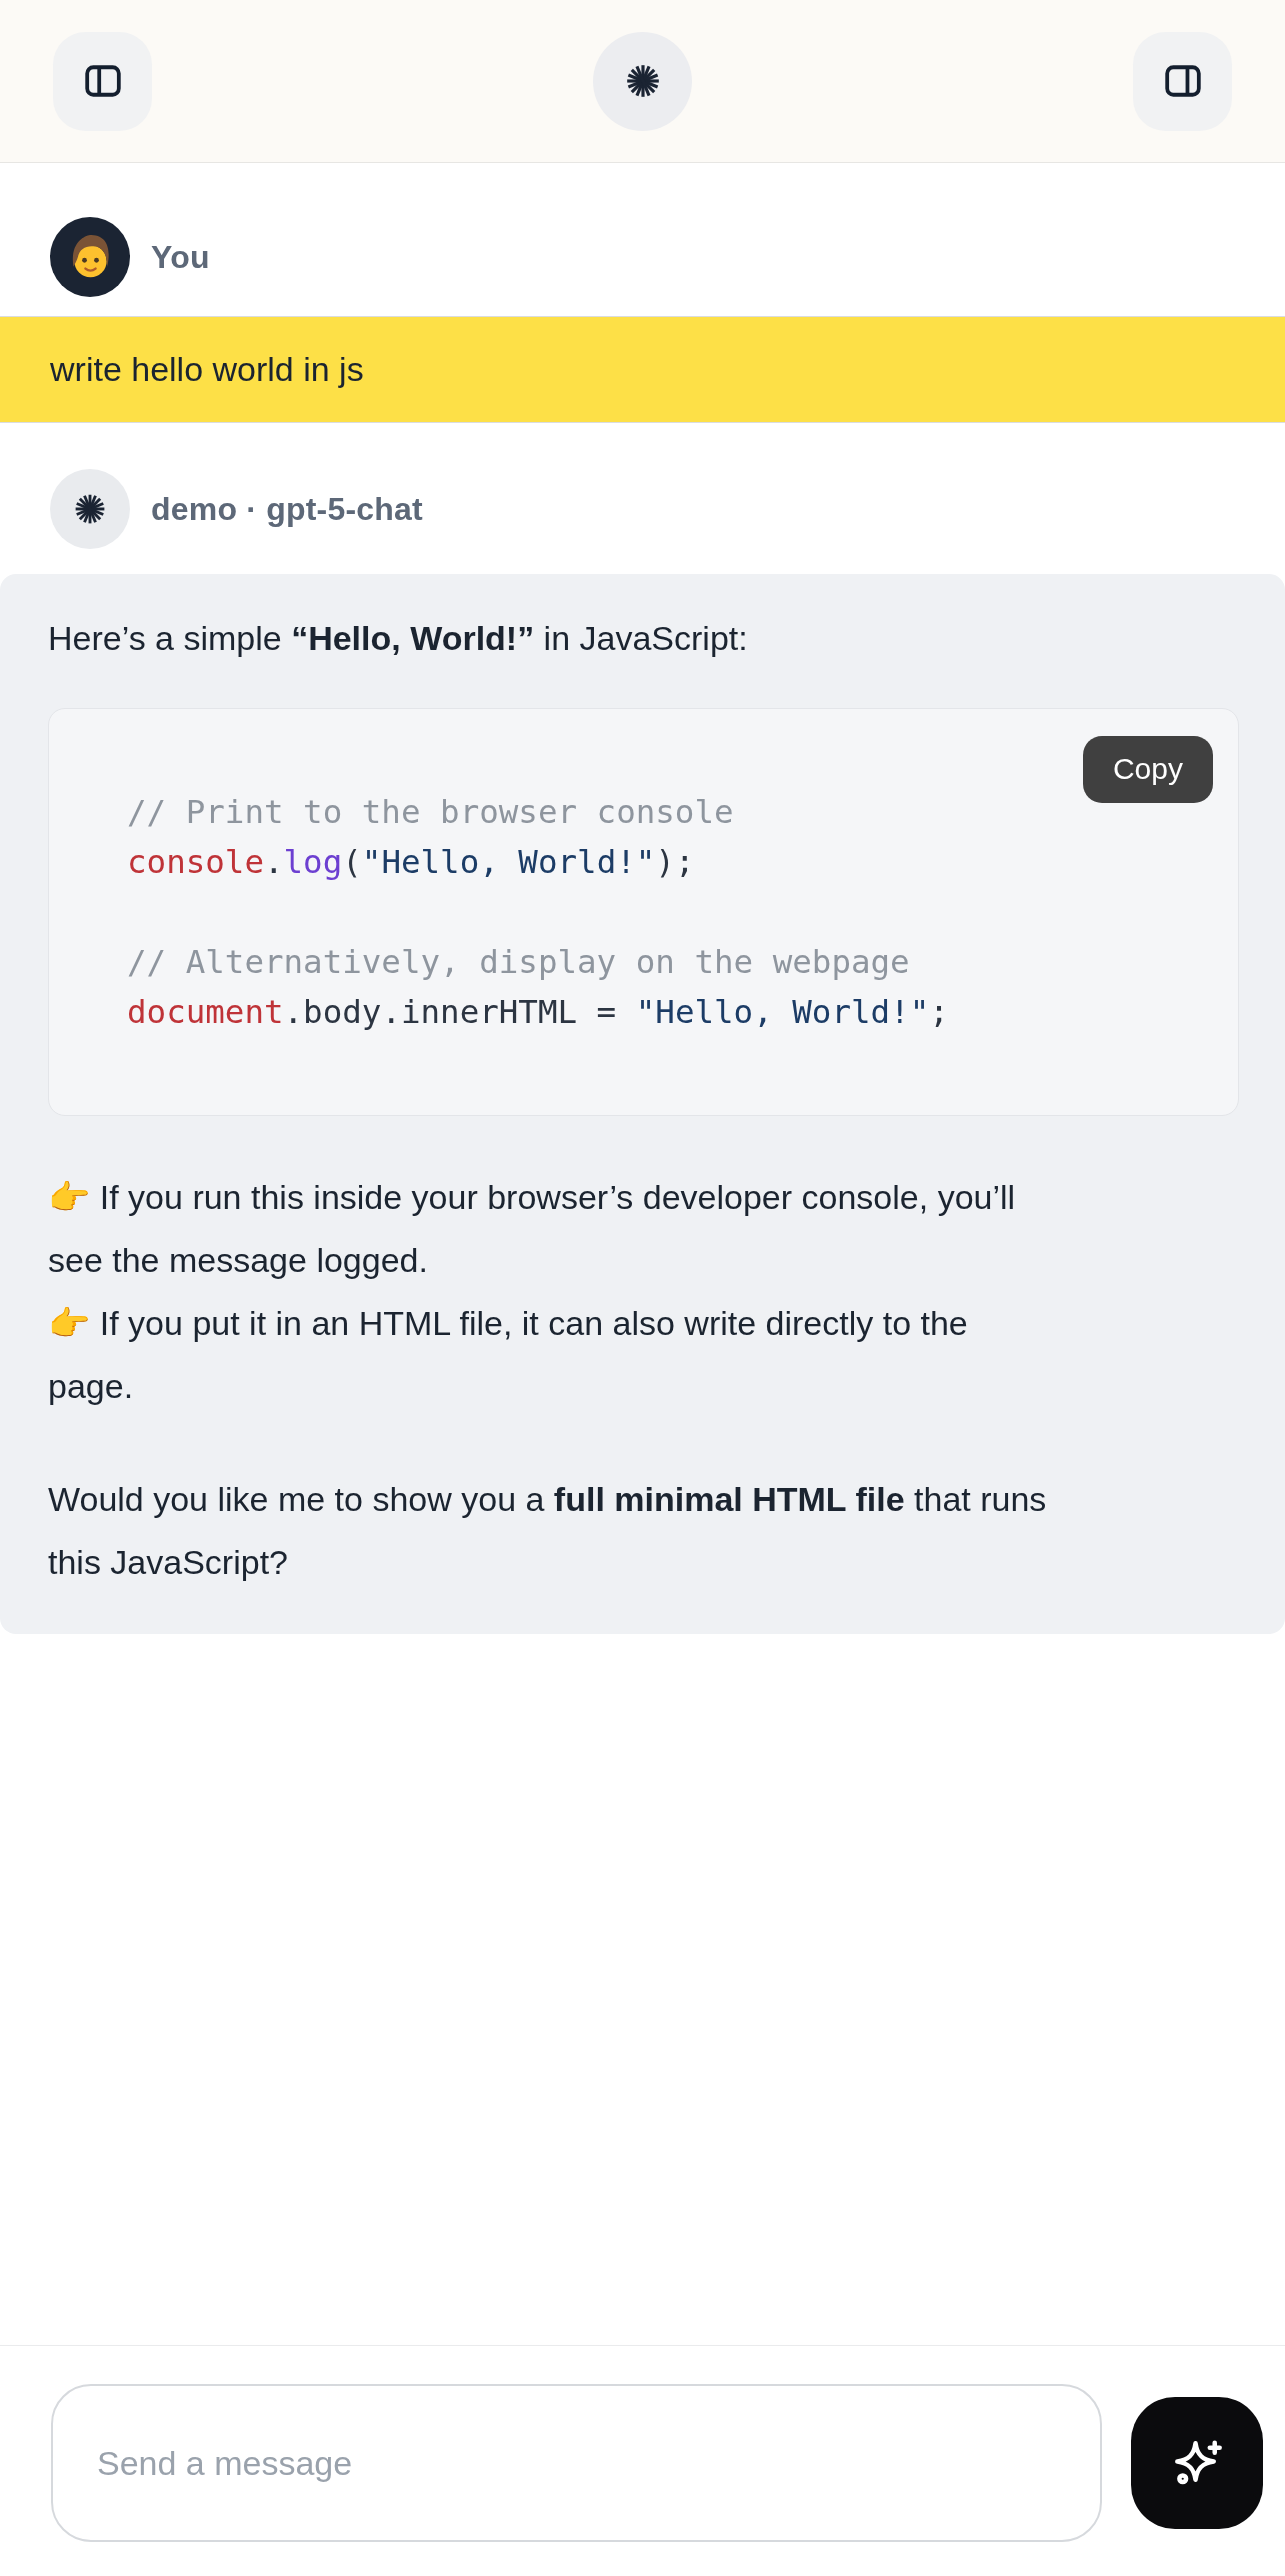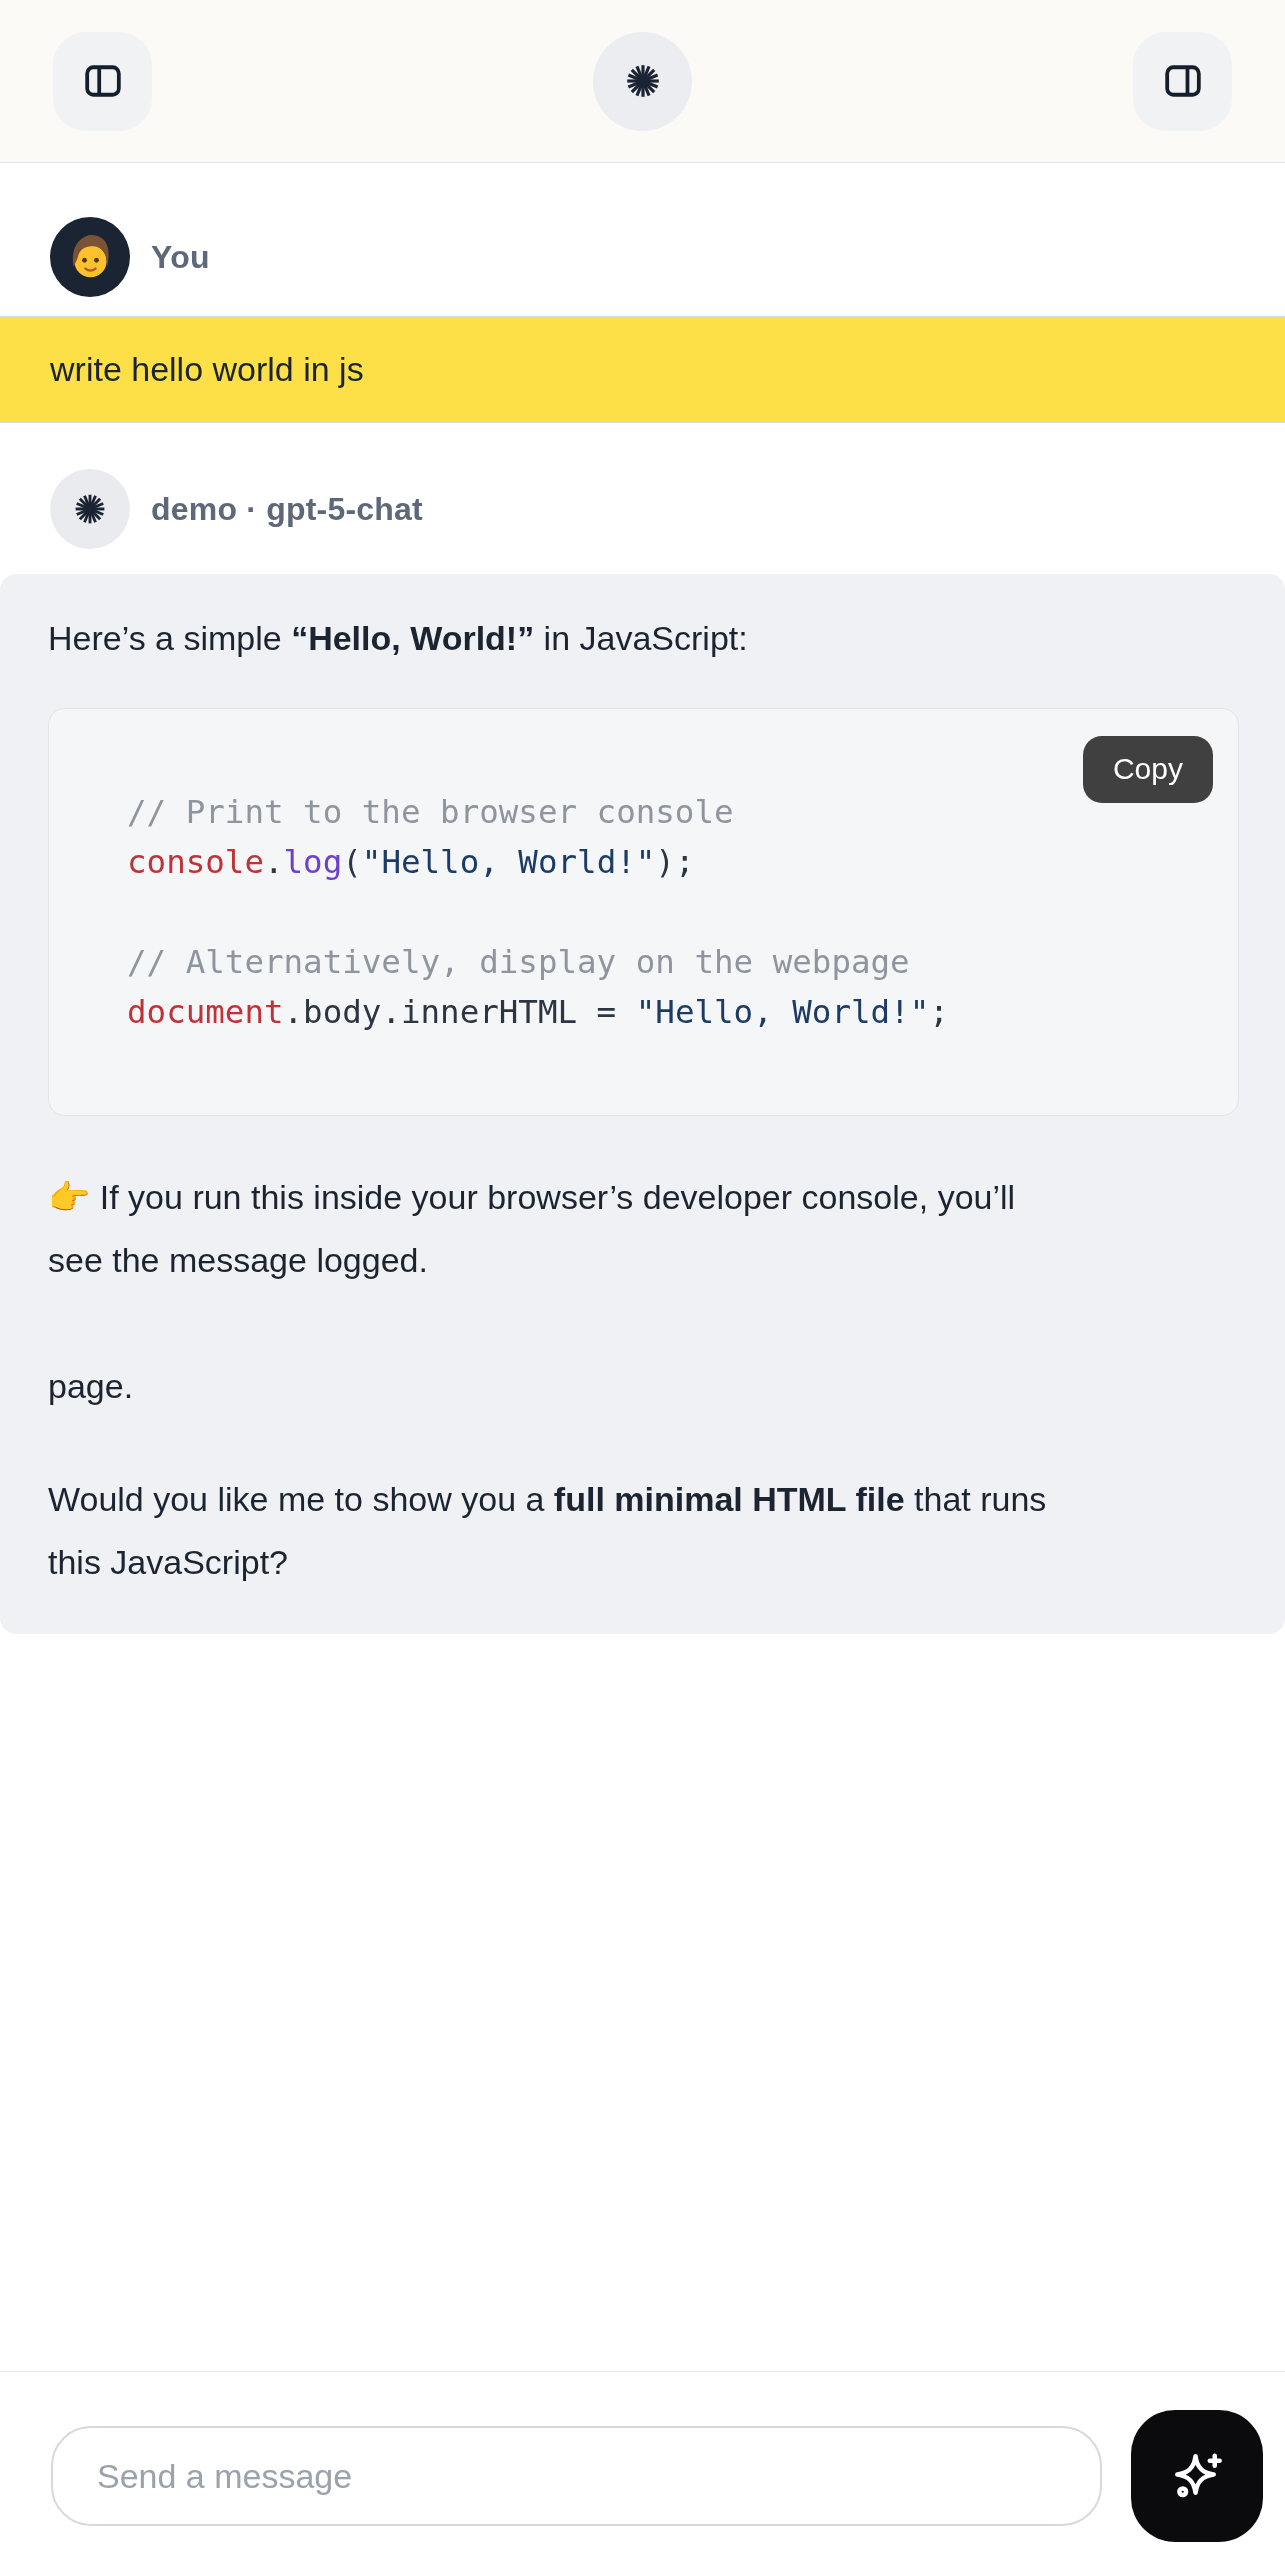--- a/index.html
+++ b/index.html
@@ -79,21 +79,21 @@
   .tok-plain { color:#2c3542; }
   
   .spacer { flex:1 1 auto; background:#ffffff; }
   .composer {
     flex:0 0 auto; background:#ffffff;
     border-top:1.9px solid #eaebed;
     display:flex; align-items:center;
     padding:38px 22px 34px 51px; gap:29px;
   }
   .msg-input {
-    flex:1 1 auto; height:100px;
+    flex:1 1 auto; height:158px;
     border:2.9px solid #d6d9dd; border-radius:40px;
     font-family:"Liberation Sans",sans-serif;
     font-size:34px; color:#1b2430; padding:0 38px 0 44px;
     outline:none; background:#ffffff;
   }
   .msg-input::placeholder { color:#9aa2ac; }
   .send-btn {
     width:132px; height:132px; flex:0 0 132px; border:none; cursor:pointer;
     border-radius:44px; background:#0b0b0d;
     display:flex; align-items:center; justify-content:center;
@@ -169,21 +169,21 @@
   </div>
 
   <div class="assistant-band">
     <p class="intro"><span>Here’s a simple </span><span class="b">“Hello, World!”</span><span> in JavaScript:</span></p>
 
     <div class="code-card">
       <button class="copy-btn">Copy</button>
       <pre><div><span class="tok-comment">// Print to the browser console</span></div><div><span class="tok-name">console</span><span class="tok-plain">.</span><span class="tok-func">log</span><span class="tok-plain">(</span><span class="tok-string">"Hello, World!"</span><span class="tok-plain">);</span></div><div>&nbsp;</div><div><span class="tok-comment">// Alternatively, display on the webpage</span></div><div><span class="tok-name">document</span><span class="tok-plain">.body.innerHTML = </span><span class="tok-string">"Hello, World!"</span><span class="tok-plain">;</span></div></pre>
     </div>
 
-    <p class="para"><span>👉 If you run this inside your browser’s developer console, you’ll</span><br><span>see the message logged.</span><br><br><span>page.</span></p>
+    <p class="para"><span>👉 If you run this inside your browser’s developer console, you’ll</span><br><span>see the message logged.</span><br><span>👉 If you put it in an HTML file, it can also write directly to the</span><br><span>page.</span></p>
     <p class="para"><span>Would you like me to show you a </span><span class="b">full minimal HTML file</span><span> that runs</span><br><span>this JavaScript?</span></p>
   </div>
 
 </main>
 
 <div class="spacer"></div>
 
 <footer class="composer">
   <input class="msg-input" type="text" placeholder="Send a message" style="">
   <button class="send-btn">

